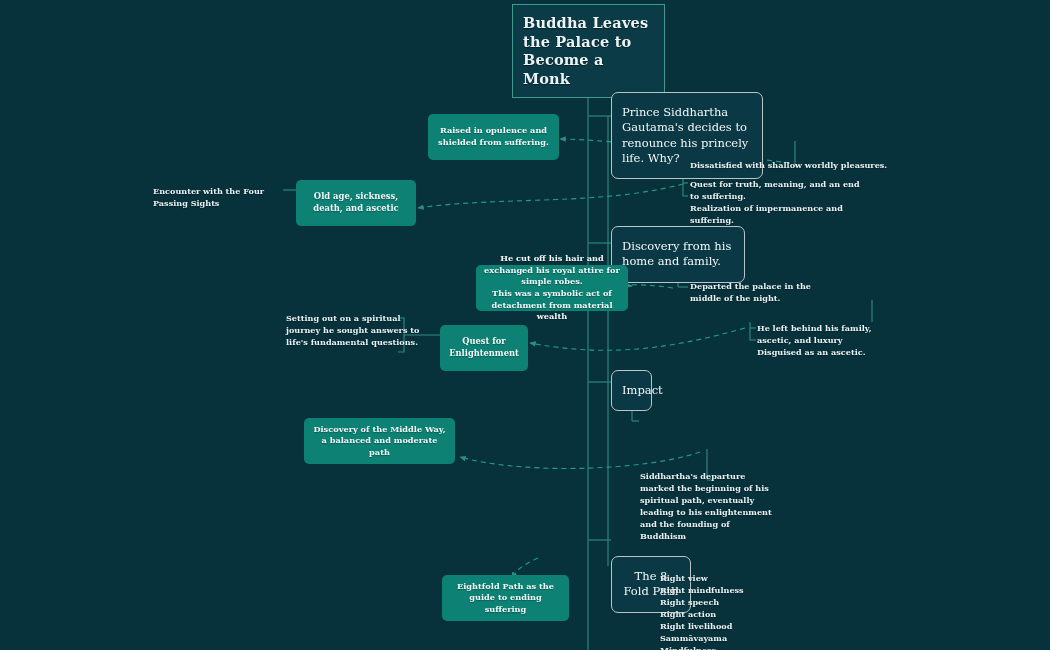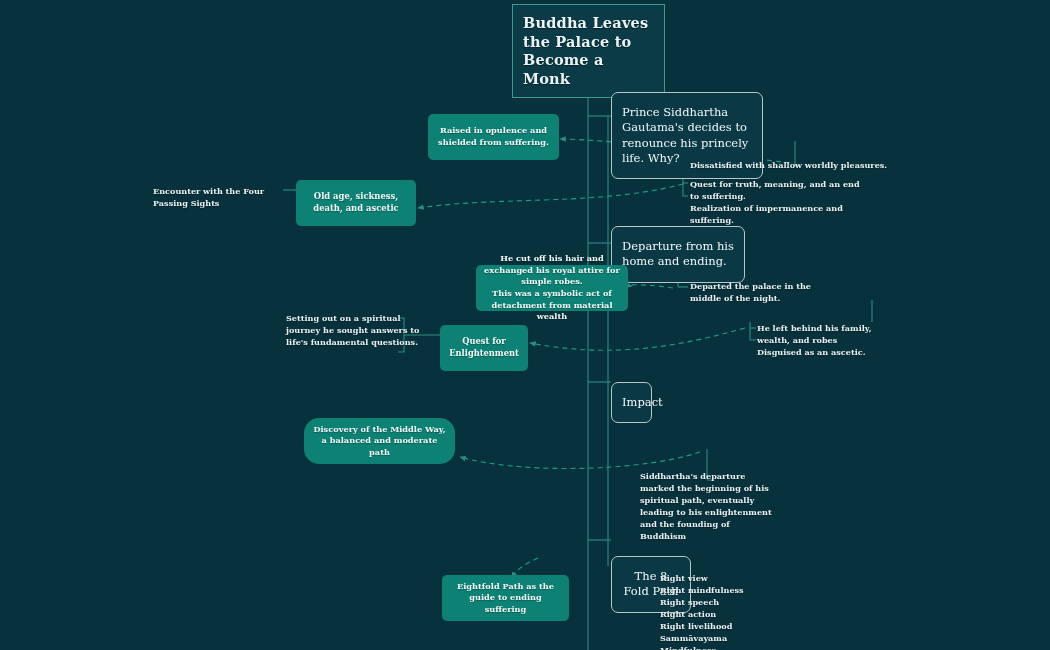--- a/index.html
+++ b/index.html
@@ -154,38 +154,38 @@
 
   <div class="node note right" style="left:690px; top:160px; width:205px;">Dissatisfied with  shallow  worldly pleasures.</div>
 
   <div class="node note right" style="left:690px; top:179px; width:180px; white-space:pre-line;">Quest for truth, meaning, and an end to suffering.
 Realization of impermanence and suffering.</div>
 
   <div class="node note leftal" style="left:153px; top:186px; width:132px; text-align:left;">Encounter with the Four Passing Sights</div>
 
   <div class="node callout" style="left:296px; top:180px; width:120px; height:20px; font-size:8.4px;">Old age, sickness, death, and ascetic</div>
 
-  <div class="node topic" style="left:611px; top:226px; width:134px;">Departure from his home and ending.</div>
+  <div class="node topic" style="left:611px; top:226px; width:134px;">Discovery from his home and family.</div>
 
   <div class="node callout" style="left:476px; top:265px; width:152px; height:45px; white-space:pre-line;">He cut off his hair and exchanged his royal attire for simple robes.
 This was a symbolic act of detachment from material wealth</div>
 
   <div class="node note right" style="left:690px; top:281px; width:135px; white-space:pre-line;">Departed the palace in the middle of the night.</div>
 
-  <div class="node note right" style="left:757px; top:323px; width:150px; white-space:pre-line;">He left behind his family, wealth, and robes
+  <div class="node note right" style="left:757px; top:323px; width:150px; white-space:pre-line;">He left behind his family, ascetic, and luxury
 Disguised as an ascetic.</div>
 
   <div class="node callout" style="left:440px; top:325px; width:88px; height:21px; font-size:8.3px;">Quest for Enlightenment</div>
 
   <div class="node note leftal" style="left:286px; top:313px; width:142px;">Setting out on a spiritual journey he sought answers to life's fundamental questions.</div>
 
 
-  <div class="node topic" style="left:611px; top:382px; width:41px; text-align:center;">Impact</div>
-
-  <div class="node callout" style="left:304px; top:418px; width:151px; height:41px;border-radius:15px;">Discovery of the Middle Way, a balanced and moderate path</div>
+  <div class="node topic" style="left:611px; top:370px; width:41px; text-align:center;">Impact</div>
+
+  <div class="node callout" style="left:304px; top:418px; width:151px; height:41px;">Discovery of the Middle Way, a balanced and moderate path</div>
 
   <div class="node note right" style="left:640px; top:430px; width:137px;margin-top:41px;">Siddhartha's departure marked the beginning of his spiritual path, eventually leading to his enlightenment and the founding of Buddhism</div>
 
 
   <div class="node topic" style="left:611px; top:529px; width:80px; text-align:center;margin-top:27px;">The 8 Fold Path</div>
 
   <div class="node callout" style="left:442px; top:575px; width:127px; height:30px;">Eightfold Path as the guide to ending suffering</div>
 
   <div class="node note right" style="left:660px; top:573px; width:160px;">
     <div class="list-item">Right view</div>

